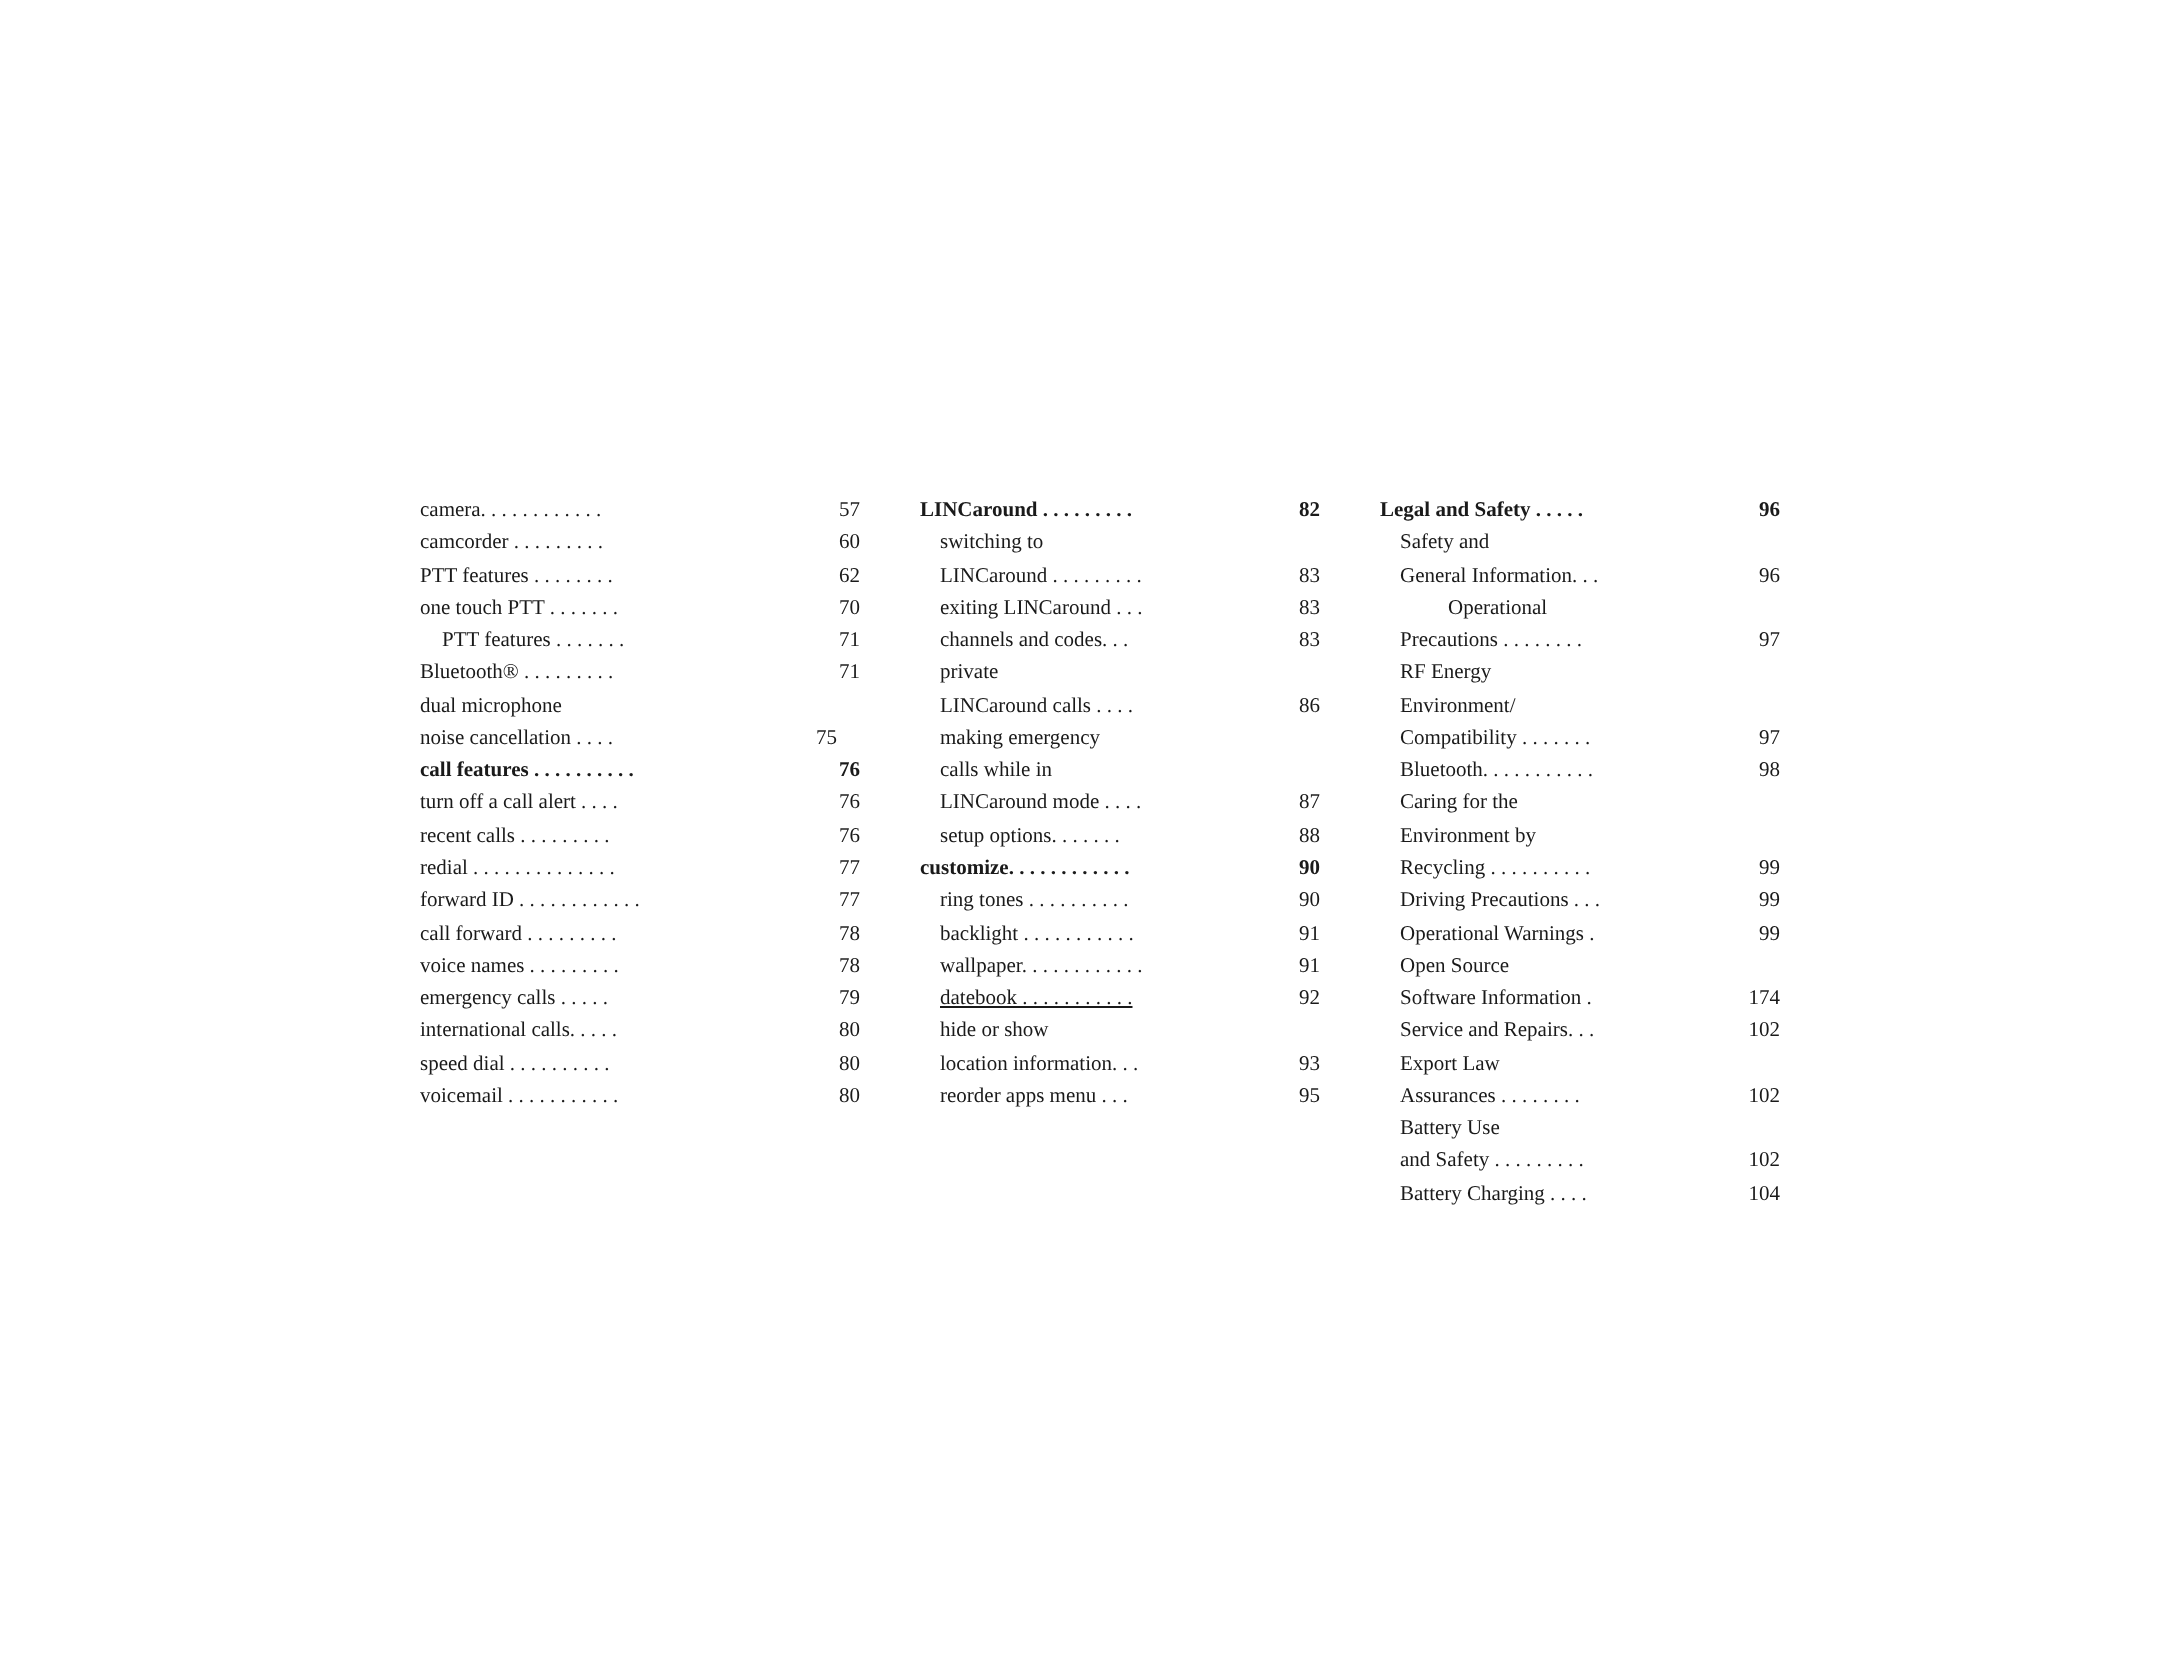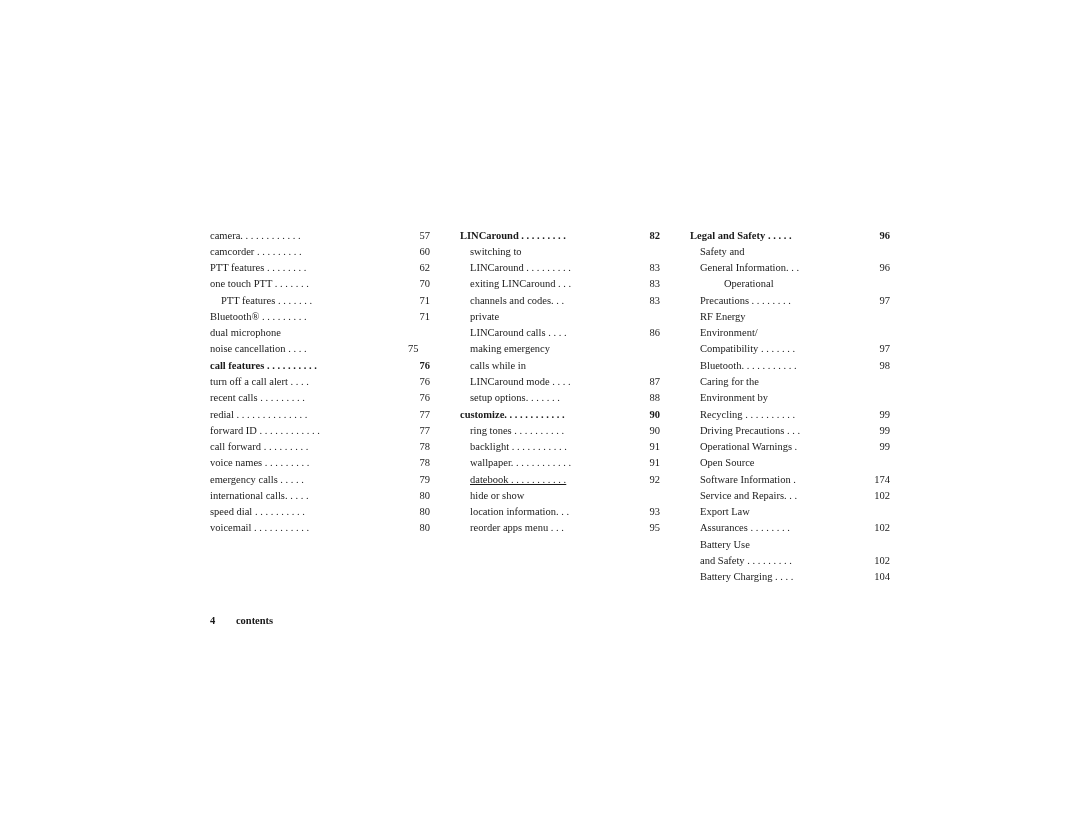--- a/index.html
+++ b/index.html
@@ -271,17 +271,13 @@
         <div style="display: flex; justify-content: space-between; white-space: nowrap; padding-left: 10px;">
           <span style="flex: 1 1 0%;">and Safety . . . . . . . . .</span>
           <span style="margin-left: 4px; min-width: 22px; text-align: right;">102</span>
         </div>
         <div style="display: flex; justify-content: space-between; white-space: nowrap; padding-left: 10px;">
           <span style="flex: 1 1 0%;">Battery Charging . . . .</span>
           <span style="margin-left: 4px; min-width: 22px; text-align: right;">104</span>
         </div>
       </div>
   </div>
-  <div class="footer">
-    <span class="footer-num">4</span>
-    <span>contents</span>
-  </div>
 </div>
 
 </body></html>

